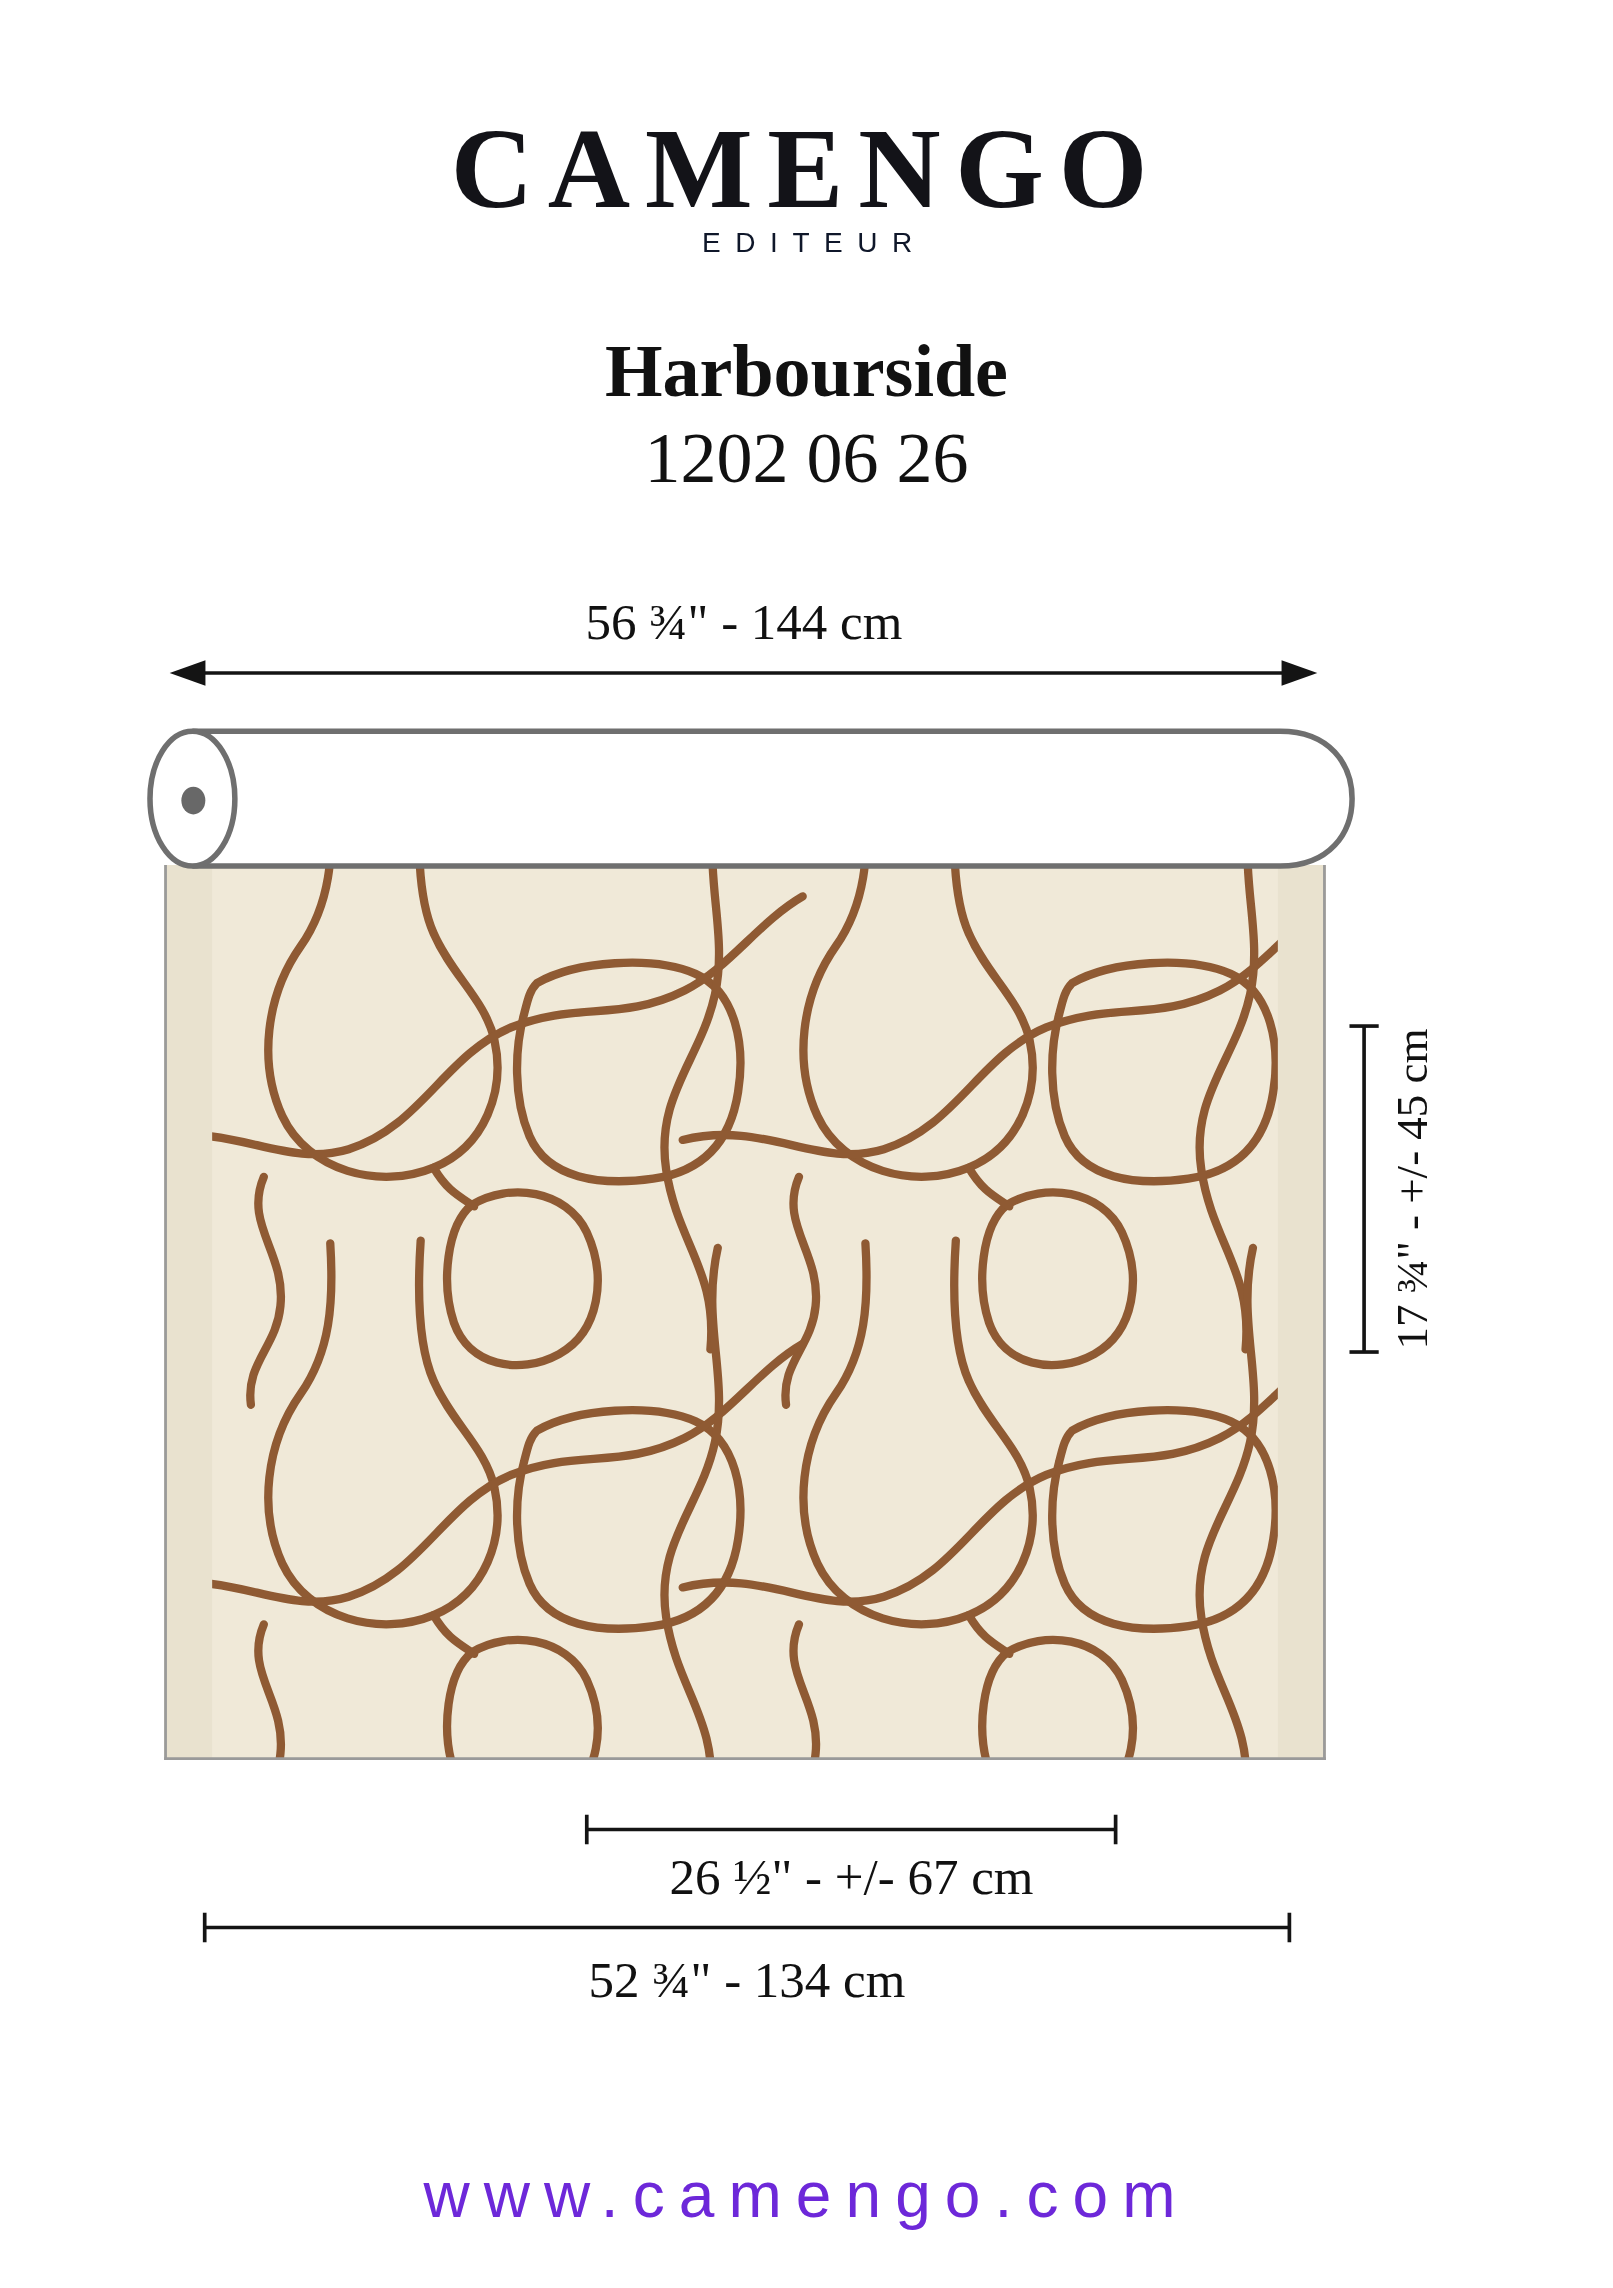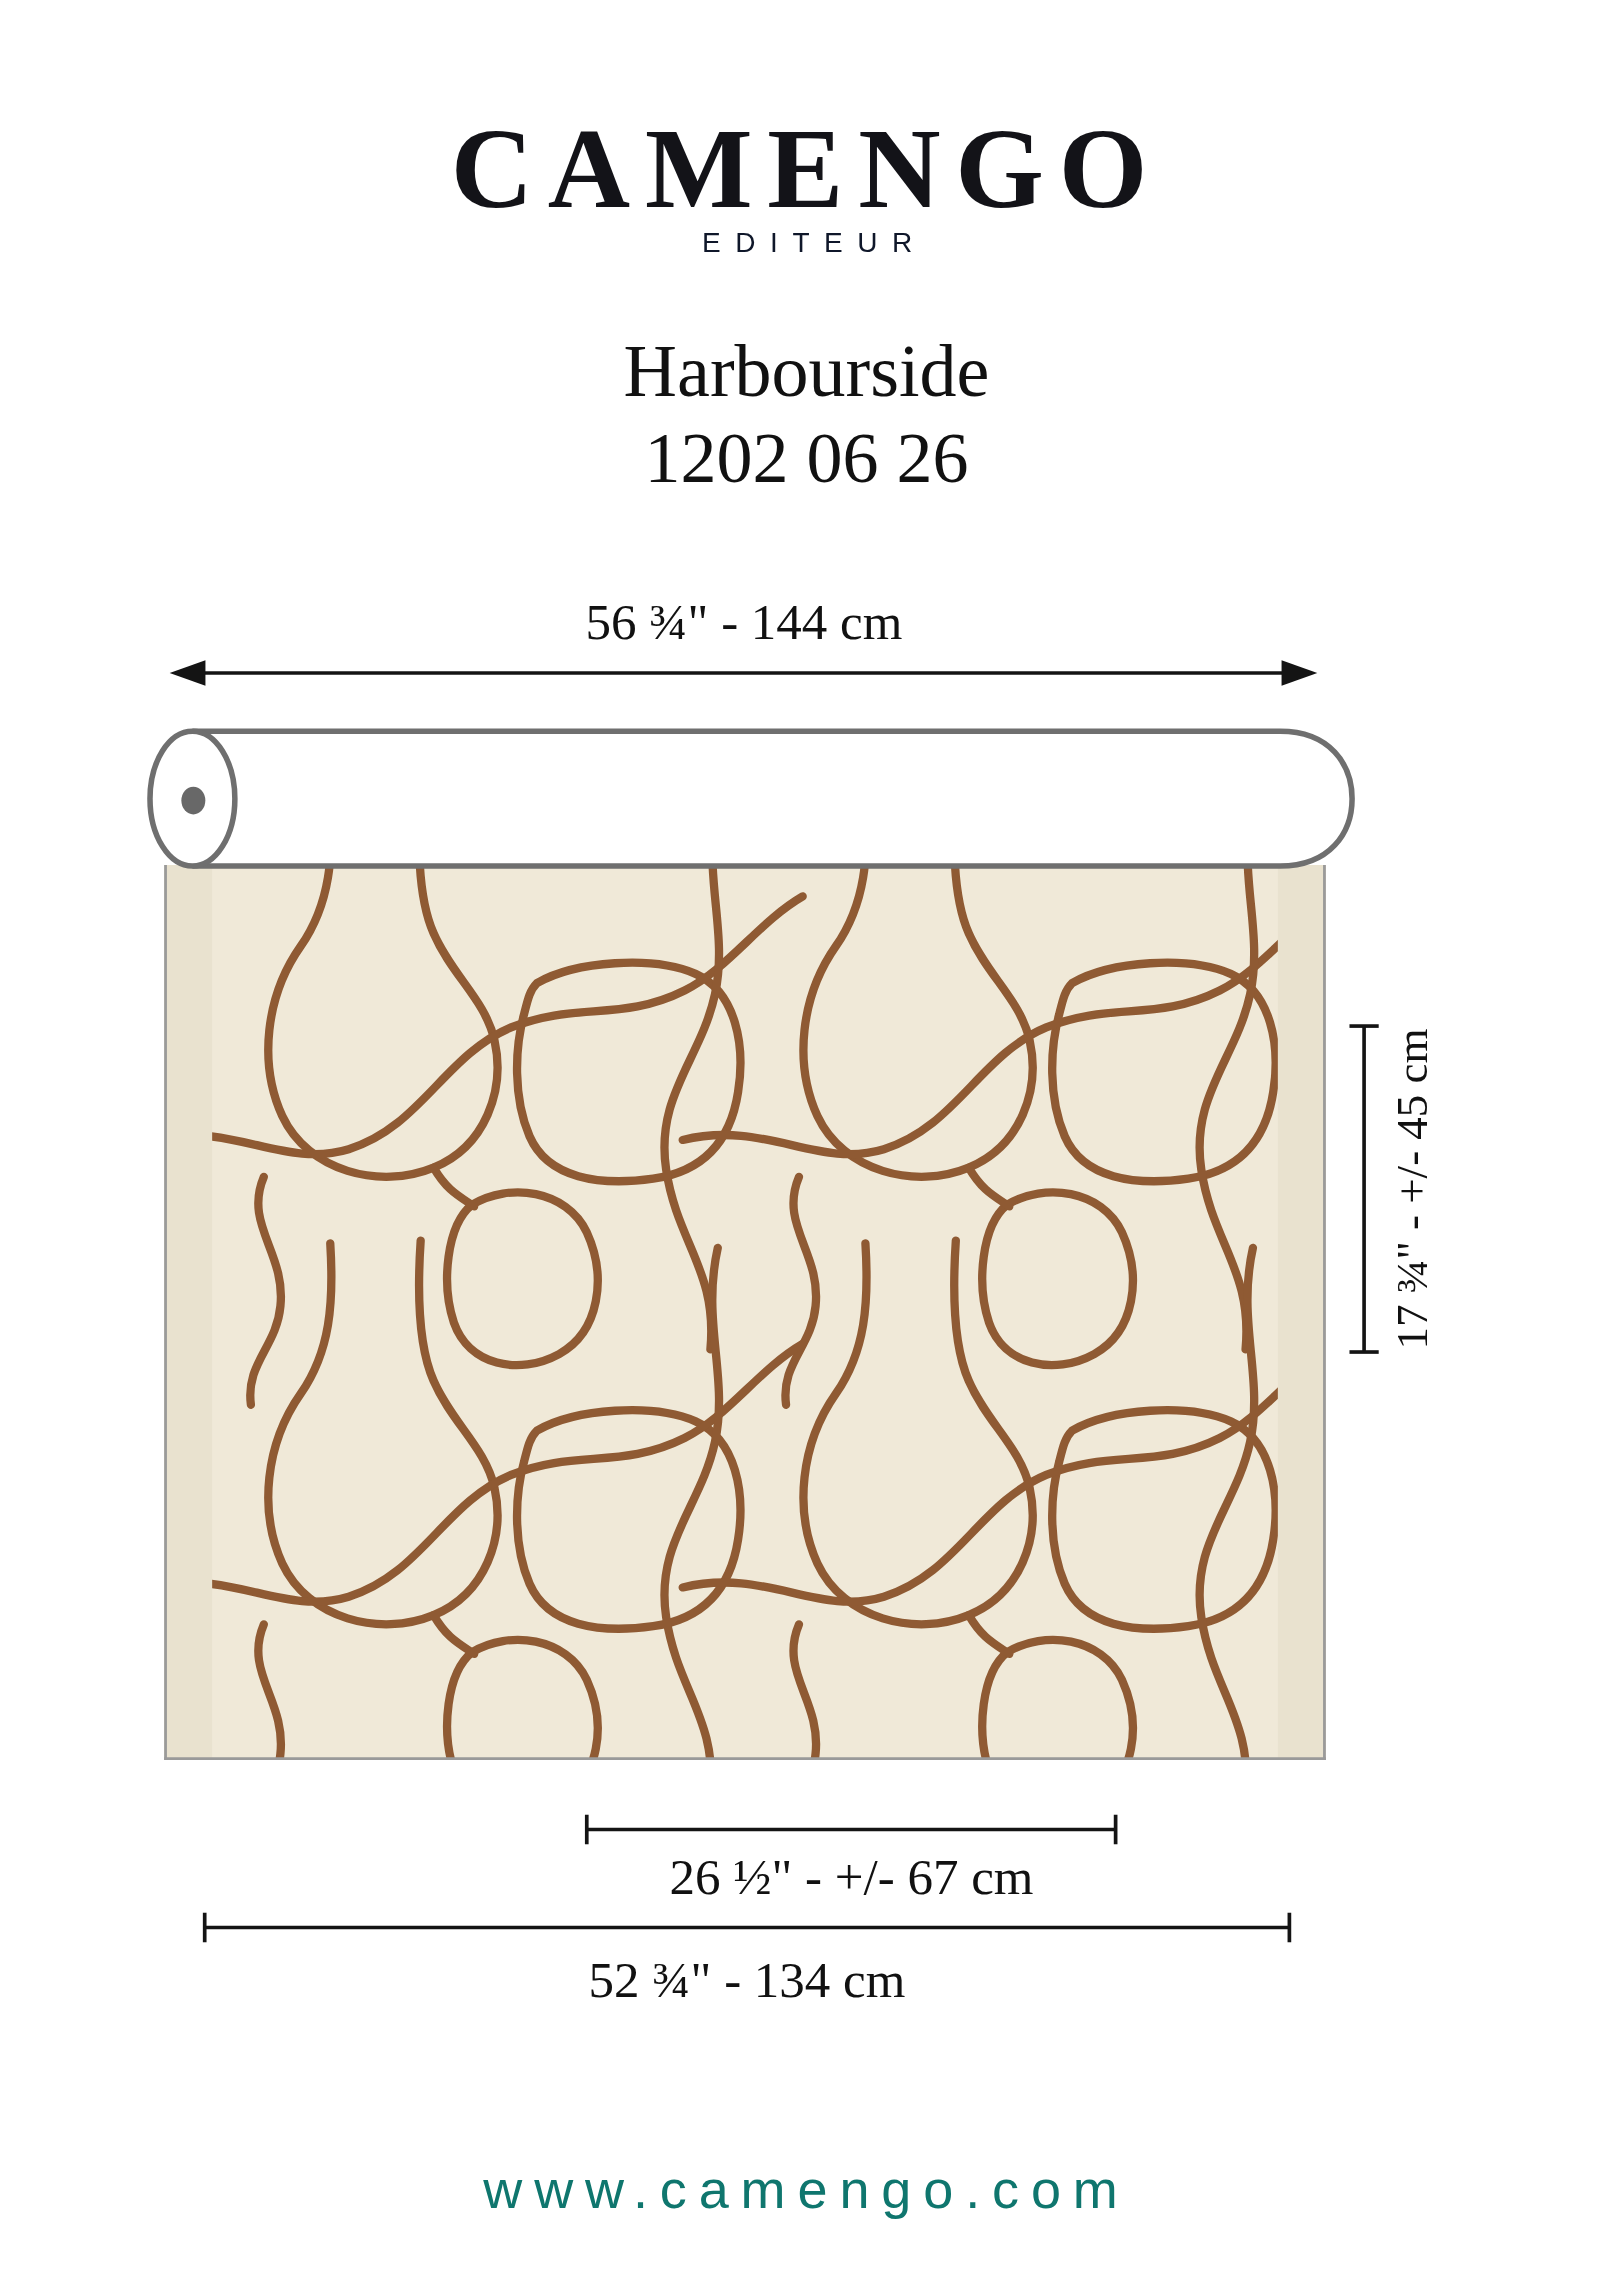--- a/index.html
+++ b/index.html
@@ -26,35 +26,35 @@
     top:103px;font-size:114px;letter-spacing:0.13em;
     font-family:"Liberation Serif","DejaVu Serif",serif;
     font-weight:700;color:#131318;white-space:nowrap;
   }
   .brand-tagline{
     top:227px;font-size:28px;letter-spacing:0.52em;
     font-family:"Liberation Sans","DejaVu Sans",sans-serif;
     color:#0f172a;
     margin-left:8px;
   }
-  .product-name{top:329px;font-size:74px;font-weight:400;}
+  .product-name{top:329px;font-size:74px;font-weight:700;}
   .product-reference{top:417px;font-size:72px;font-weight:400;}
   .dim-label{font-size:51px;white-space:nowrap;}
   .dim-label-top{top:593px;left:165px;width:1158px;text-align:center;}
   .dim-label-mid{top:1848px;left:587px;width:529px;text-align:center;}
   .dim-label-bottom{top:1951px;left:205px;width:1084px;text-align:center;}
   .dim-label-right{
     top:1165px;left:1216px;width:388px;height:48px;
     text-align:center;font-size:45px;
     transform:rotate(-90deg);transform-origin:center center;
   }
   .footer-website{
-    top:2158px;font-size:54px;letter-spacing:0.22em;
+    top:2158px;font-size:64px;letter-spacing:0.22em;
     font-family:"Liberation Sans","DejaVu Sans",sans-serif;
-    color:#0f766e;
+    color:#6d28d9;
   }
   svg .dimline{stroke:var(--dim-line);stroke-width:4;fill:none;}
   svg .dimhead{fill:var(--dim-line);stroke:none;}
   svg .rollshape{fill:#ffffff;stroke:var(--roll-outline);stroke-width:6;}
   svg .rollcore{fill:var(--roll-core);stroke:none;}
   svg .fabground{fill:var(--fabric-ground);stroke:none;}
   svg .selvage{fill:var(--selvage);stroke:none;}
   svg .fabedge{stroke:var(--fabric-edge);stroke-width:3;fill:none;}
   svg .pat{
     fill:none;stroke:var(--pattern-line);stroke-width:9;

